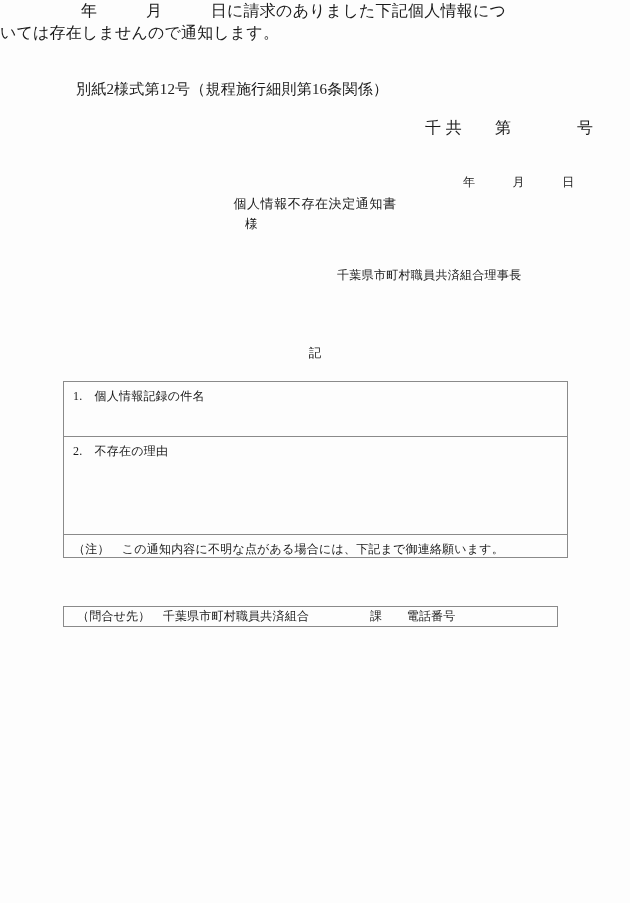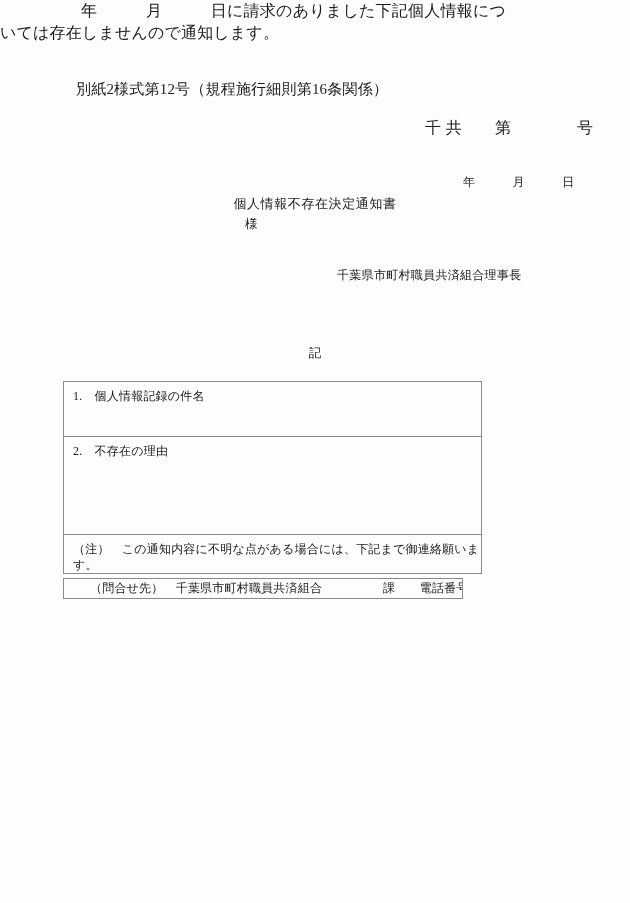--- a/index.html
+++ b/index.html
@@ -96,48 +96,48 @@
     width: 630px;
     text-align: center;
     font-size: 12.5px;
   }
 
   
   #main-table {
     position: absolute;
     left: 63px;
     top: 381px;
-    width: 419px;
+    width: 505px;
     border-collapse: collapse;
     table-layout: fixed;
   }
   #main-table td {
     border: 1px solid #8a8a8a;
     padding: 6px 0 0 9px;
     font-size: 12px;
     vertical-align: top;
     line-height: 16px;
     letter-spacing: 0.2px;
   }
   td.row-subject { height: 48px; }
   td.row-reason  { height: 91px; margin-top: 22px; }
   td.row-note    { height: 14px; padding-top: 5px; padding-bottom: 5px; }
 
   
   #contact-box {
     position: absolute;
     left: 63px;
-    top: 578px;
-    width: 400px;
+    top: 606px;
+    width: 495px;
     height: 21px;
     border: 1px solid #8a8a8a;
     box-sizing: border-box;
     font-size: 12px;
     line-height: 19px;
-    padding-left: 26px;
+    padding-left: 13px;
     letter-spacing: 0.2px;
     white-space: pre;
     overflow: hidden;
   }
 </style>
 </head>
 <body>
 
 <div class="page">
 

